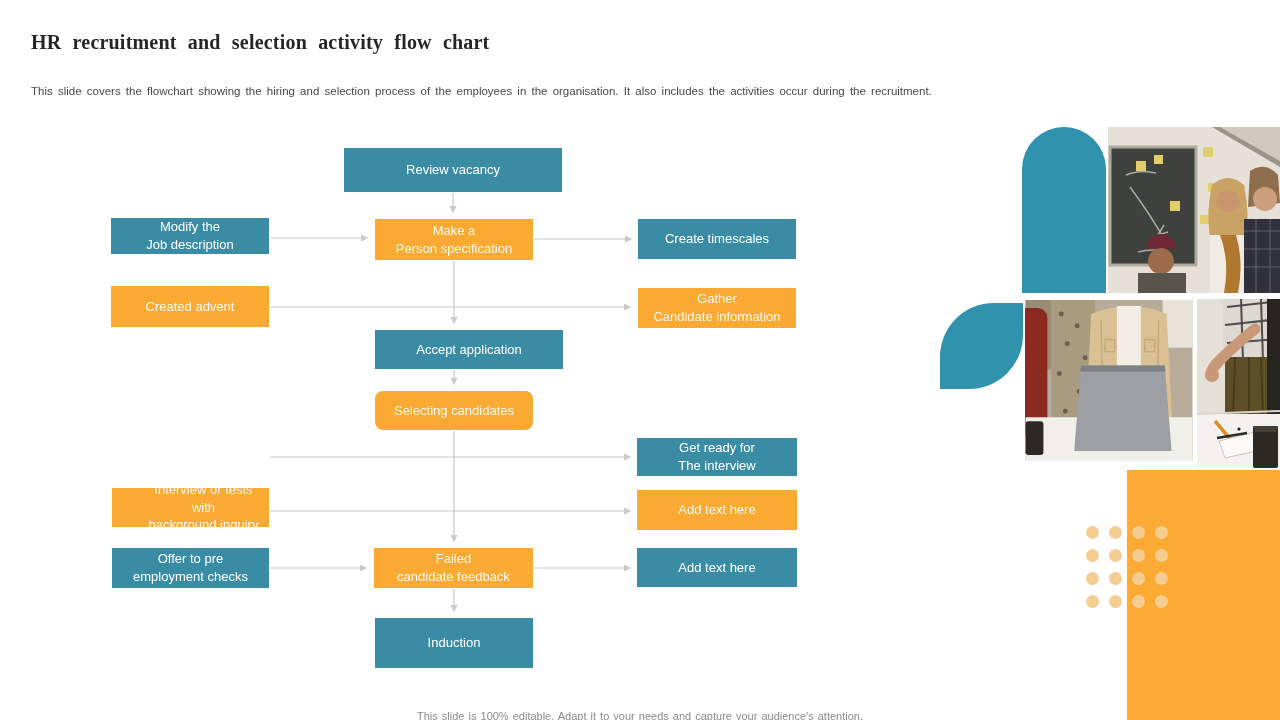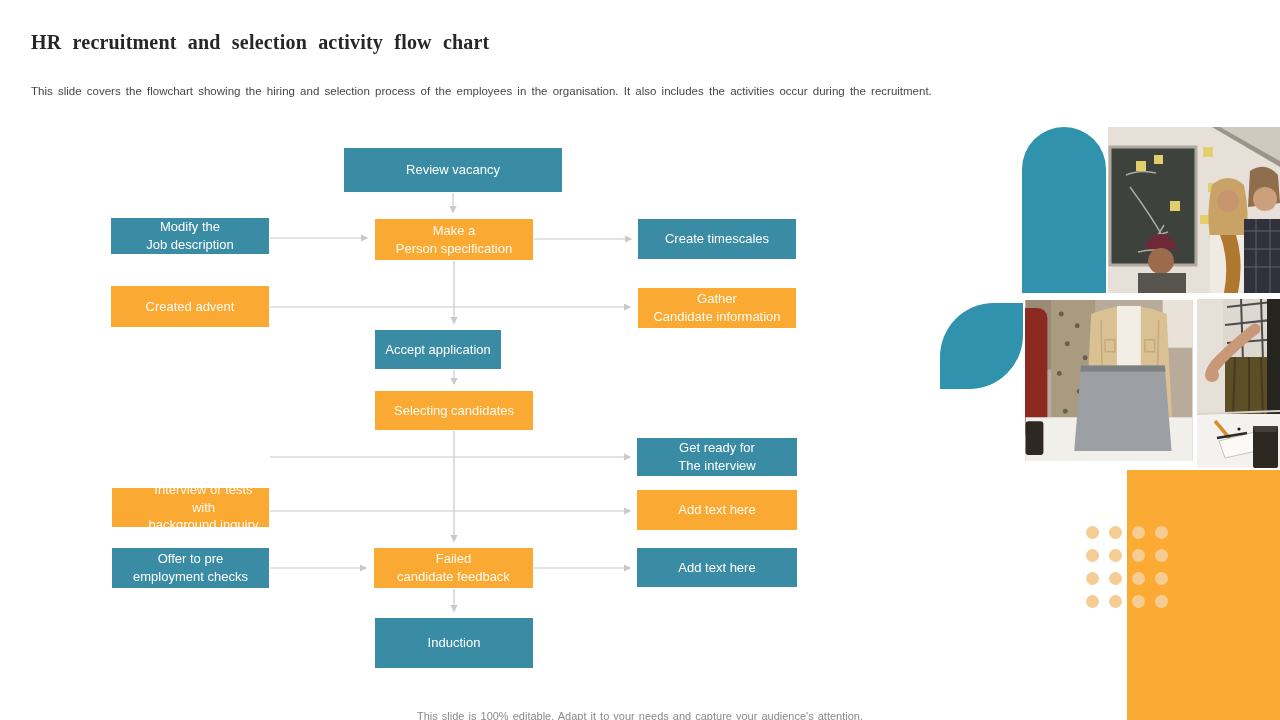--- a/index.html
+++ b/index.html
@@ -28,22 +28,22 @@
     white-space:pre-line; padding:2px 6px; box-sizing:border-box;
   }
   .teal{background:var(--teal);}
   .orange{background:var(--orange); color:rgba(255,255,255,.93);}
   .n0{left:344px;top:148px;width:218px;height:44px;}
   .n1{left:111px;top:218px;width:158px;height:36px;}
   .n2{left:375px;top:219px;width:158px;height:41px;}
   .n3{left:638px;top:219px;width:158px;height:40px;}
   .n4{left:111px;top:286px;width:158px;height:41px;}
   .n5{left:638px;top:288px;width:158px;height:40px;}
-  .n6{left:375px;top:330px;width:126px;height:39px;}
-  .n7{left:375px;top:391px;width:158px;height:39px;}
+  .n6{left:375px;top:330px;width:188px;height:39px;}
+  .n7{left:375px;top:391px;width:158px;height:39px;border-radius:8px;}
   .n8{left:112px;top:437px;width:157px;height:40px;}
   .n9{left:637px;top:438px;width:160px;height:38px;}
   .n10{left:112px;top:488px;width:157px;height:39px;padding-left:32px;}
   .n11{left:637px;top:490px;width:160px;height:40px;}
   .n12{left:112px;top:548px;width:157px;height:40px;}
   .n13{left:374px;top:548px;width:159px;height:40px;}
   .n14{left:637px;top:548px;width:160px;height:39px;}
   .n15{left:375px;top:618px;width:158px;height:50px;}
   
   .arrows{position:absolute;left:0;top:0;pointer-events:none;}

